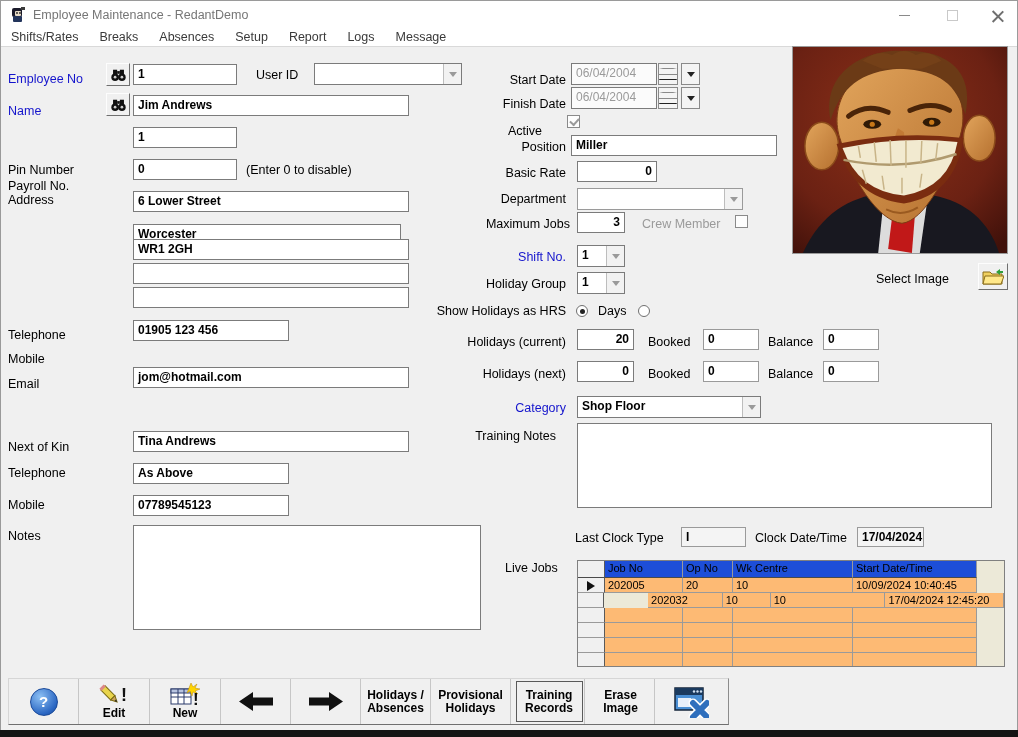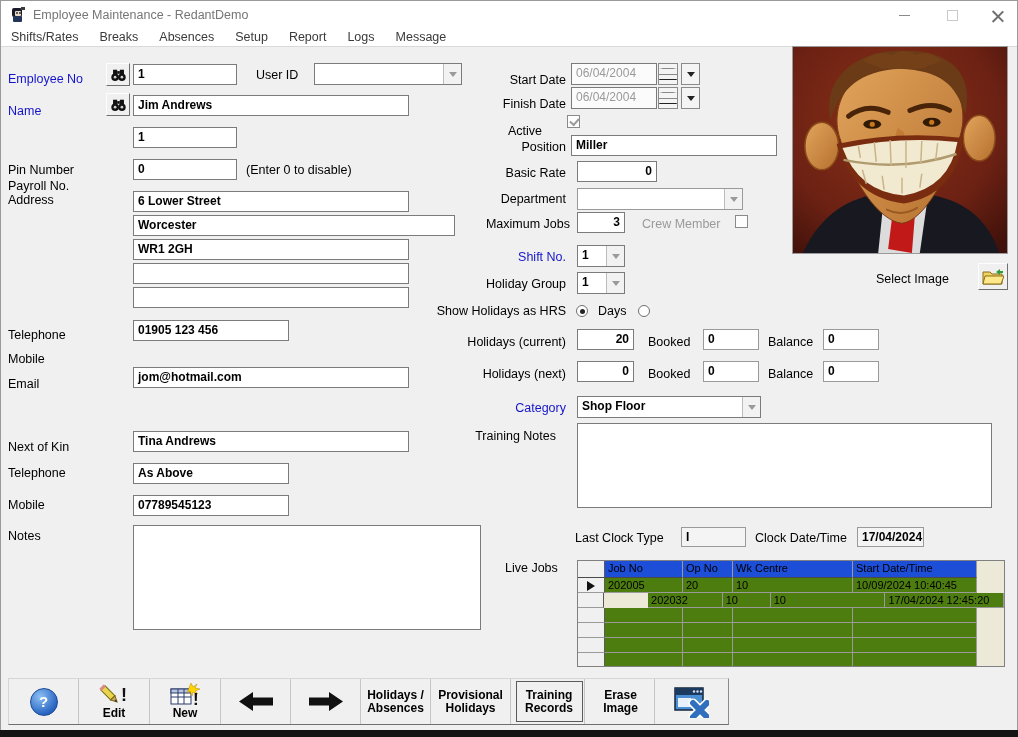--- a/index.html
+++ b/index.html
@@ -43,21 +43,21 @@
   .chk.checked::after{content:"";position:absolute;left:2px;top:2px;width:7px;height:4px;border-left:2px solid #9a9a9a;border-bottom:2px solid #9a9a9a;transform:rotate(-48deg);}
   .radio{position:absolute;width:12px;height:12px;border-radius:50%;background:#fff;border:1px solid #6f6f6f;box-sizing:border-box;}
   .radio.checked::after{content:"";position:absolute;left:2.5px;top:2.5px;width:5px;height:5px;border-radius:50%;background:#222;}
   .ta{position:absolute;background:#fff;border:1px solid #7b7b7b;box-sizing:border-box;}
   .findbtn{position:absolute;width:24px;height:23px;background:#f0f0f0;border:1px solid;border-color:#fdfdfd #6f6f6f #6f6f6f #fdfdfd;box-sizing:border-box;display:flex;align-items:center;justify-content:center;}
   
   .grid{position:absolute;border:1px solid #808080;background:#ece9d8;box-sizing:border-box;overflow:hidden;}
   .grow{display:flex;height:15px;}
   .grow.head{height:17px;}
   .gc{box-sizing:border-box;border-right:1px solid #9a9a9a;border-bottom:1px solid #9a9a9a;
-      font-size:11px;padding:1px 3px 0 3px;overflow:hidden;white-space:nowrap;background:#4d7c0f;}
+      font-size:11px;padding:1px 3px 0 3px;overflow:hidden;white-space:nowrap;background:#fdba74;}
   .gc.head{background:#1d4ed8;border-bottom:1px solid #4a4a4a;}
   .gc.sel{background:#f0f0f0;border-right:1px solid #5a5a5a;display:flex;align-items:center;justify-content:center;}
   .row-arrow{width:0;height:0;border-top:5px solid transparent;border-bottom:5px solid transparent;border-left:8px solid #111;}
   
   .toolbar{position:absolute;left:8px;top:678px;width:721px;height:47px;border:1px solid;border-color:#d6d6d6 #8c8c8c #6f6f6f #d6d6d6;box-sizing:border-box;background:#f0f0f0;}
   .tb-btn{position:absolute;top:0;height:45px;border-right:1px solid #c6c6c6;box-sizing:border-box;
     display:flex;flex-direction:column;align-items:center;justify-content:center;background:#f0f0f0;}
   .tb-btn .cap{font-weight:bold;font-size:12px;line-height:13px;text-align:center;}
   .tb-btn.focus{outline:1px solid #5a5a5a;outline-offset:-3px;}
   .helpicon{width:26px;height:26px;border-radius:50%;border:1px solid #1a4a9a;
@@ -140,21 +140,21 @@
 
   <div class="L" style="left:8px;top:131px;margin-top:48px;">Payroll No.</div>
   <div class="F" style="left:133px;top:127px;width:104px;height:21px;">1</div>
 
   <div class="L" style="left:8px;top:163px;">Pin Number</div>
   <div class="F" style="left:133px;top:159px;width:104px;height:21px;">0</div>
   <div class="L" style="left:246px;top:163px;">(Enter 0 to disable)</div>
 
   <div class="L" style="left:8px;top:193px;">Address</div>
   <div class="F" style="left:133px;top:191px;width:276px;height:21px;">6 Lower Street</div>
-  <div class="F" style="left:133px;top:215px;width:322px;height:21px;">Worcester</div>
+  <div class="F" style="left:133px;top:224px;width:268px;height:21px;">Worcester</div>
   <div class="F" style="left:133px;top:239px;width:276px;height:21px;">WR1 2GH</div>
   <div class="F" style="left:133px;top:263px;width:276px;height:21px;"></div>
   <div class="F" style="left:133px;top:287px;width:276px;height:21px;"></div>
 
   <div class="L" style="left:8px;top:328px;">Telephone</div>
   <div class="F" style="left:133px;top:320px;width:156px;height:21px;">01905 123 456</div>
   <div class="L" style="left:8px;top:352px;">Mobile</div>
   <div class="L" style="left:8px;top:377px;">Email</div>
   <div class="F" style="left:133px;top:367px;width:276px;height:21px;">jom@hotmail.com</div>
 

